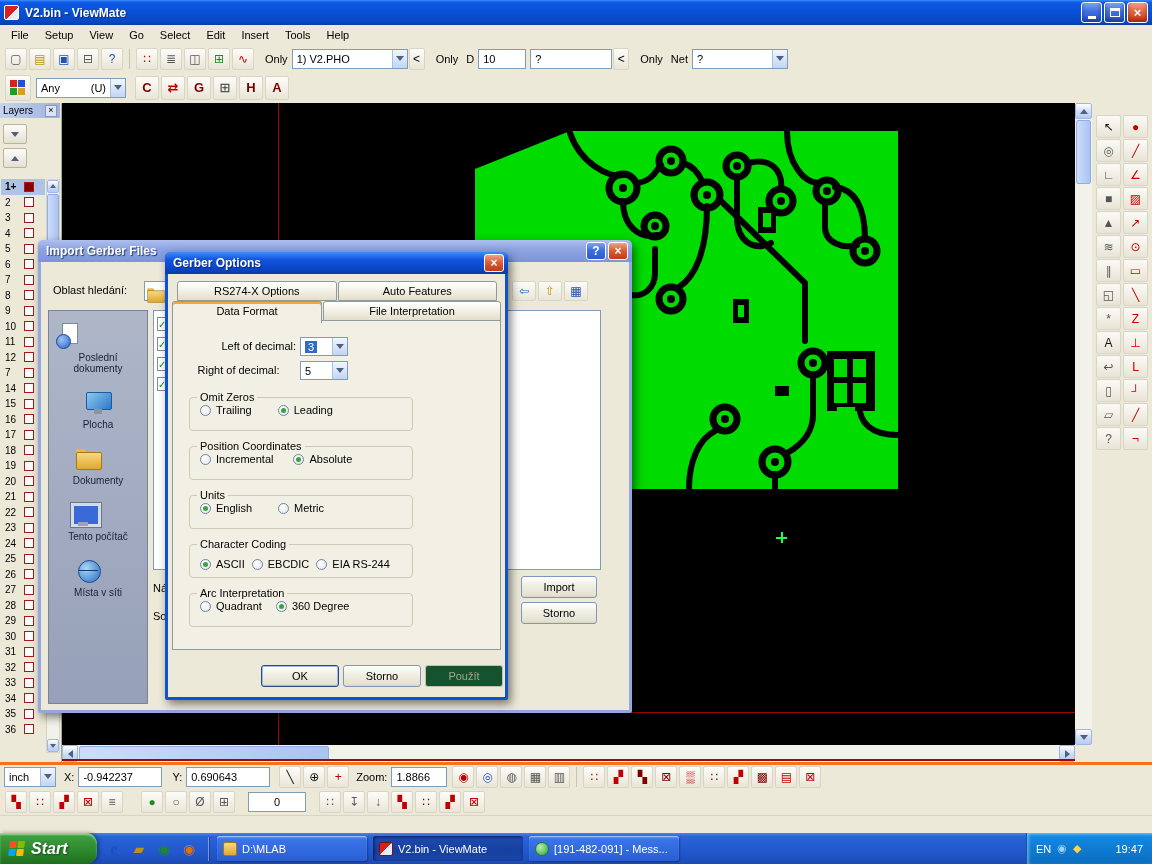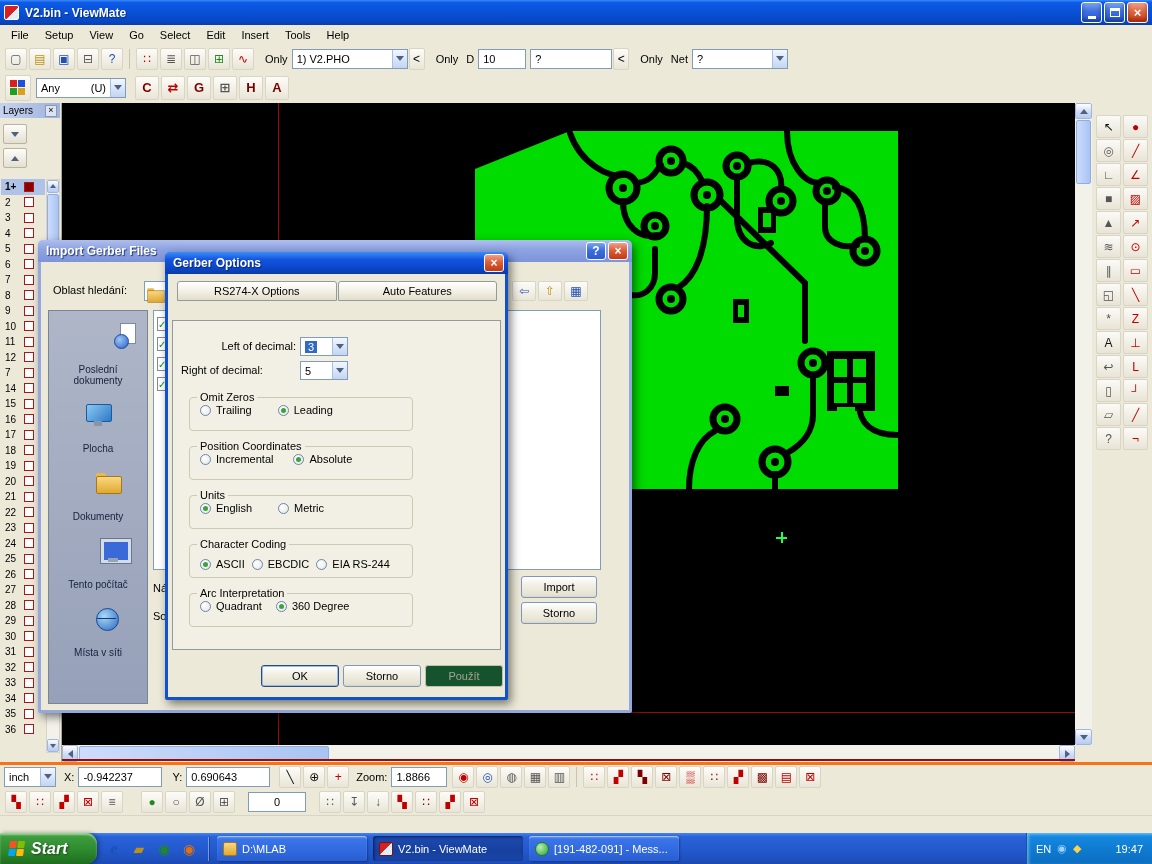--- a/index.html
+++ b/index.html
@@ -101,21 +101,21 @@
 .ropt.selected .radio::after{content:"";position:absolute;left:2px;top:2px;width:5px;height:5px;border-radius:50%;background:#3BA33B;}
 .rlabel{font-size:11px;}
 .hl{background:#316AC5;color:#fff;padding:0 3px;}
 .xpbtn{height:22px;border:1px solid #7F96BF;border-radius:3px;font-size:11px;text-align:center;
   background:linear-gradient(180deg,#FFFFFF,#F2F0E4 40%,#E5E2D2 90%,#D8D4C0);}
 .xpbtn.default{border-color:#2A4A84;box-shadow:inset 0 0 0 1px #9CBCE8;}
 .xpbtn.disabled{color:#A8A390;border-color:#C3BFAD;background:#14532d;}
 
 
 .places{position:absolute;background:linear-gradient(180deg,#AEB6C8,#96A0B8);border:1px solid #7A8498;display:flex;flex-direction:column;align-items:center;padding-top:12px;gap:16px;}
-.place{display:flex;flex-direction:column;align-items:flex-end;gap:15px;}
+.place{display:flex;flex-direction:column;align-items:flex-start;gap:3px;}
 .pllabel{color:#16213A;font-size:10px;text-align:center;line-height:11px;max-width:88px;}
 .plicon{width:30px;height:26px;position:relative;}
 .plicon[data-icon="recent"]::before{content:"";position:absolute;left:8px;top:0;width:14px;height:19px;background:#fff;border:1px solid #7A8AA0;}
 .plicon[data-icon="recent"]::after{content:"";position:absolute;left:2px;top:11px;width:13px;height:13px;border-radius:50%;background:radial-gradient(circle at 35% 35%,#9CC4F8,#2A62C8);border:1px solid #1A4898;}
 .plicon[data-icon="desktop"]::before{content:"";position:absolute;left:3px;top:2px;width:24px;height:16px;border-radius:2px;background:linear-gradient(135deg,#8CC8F0,#2E7AC8);border:1px solid #1A5AA0;}
 .plicon[data-icon="desktop"]::after{content:"";position:absolute;left:11px;top:19px;width:8px;height:5px;background:#8894A8;}
 .plicon[data-icon="documents"]::before{content:"";position:absolute;left:3px;top:3px;width:10px;height:5px;border-radius:2px 2px 0 0;background:#E8B84C;}
 .plicon[data-icon="documents"]::after{content:"";position:absolute;left:3px;top:6px;width:24px;height:16px;border-radius:2px;background:linear-gradient(180deg,#F8D880,#E0A830);border:1px solid #A87818;}
 .plicon[data-icon="computer"]::before{content:"";position:absolute;left:3px;top:1px;width:24px;height:18px;background:#3A6AD8;border:3px solid #D4DCE8;outline:1px solid #68788C;}
 .plicon[data-icon="computer"]::after{content:"";position:absolute;left:10px;top:20px;width:10px;height:4px;background:#98A4B4;}
@@ -861,29 +861,33 @@
       <span class="dt" data-name="gerber-options-title">Gerber Options</span>
       <button class="dbtn close" data-name="gerber-options-close-button">
           <span data-name="close-icon">×</span>
         </button>
     </div>
     <div class="dlg-body" data-name="gerber-options-body">
       <div class="tabs tabs-r1 abs" style="left:9px;top:7px;width:320px">
           <div class="tab" data-name="dialog-tab">RS274-X Options</div>
           <div class="tab" data-name="dialog-tab">Auto Features</div>
         </div>
+      <div class="tabs tabs-r2 abs" style="left:4px;top:27px;width:329px">
+          <div class="tab selected" data-name="dialog-tab">Data Format</div>
+          <div class="tab" data-name="dialog-tab">File Interpretation</div>
+        </div>
       <div class="tabpanel" style="left:4px;top:46px;width:329px;height:330px" data-name="data-format-tab-panel">
         <span class="abs" style="left:8px;top:19px;width:115px;text-align:right" data-name="left-decimal-label">Left of decimal:</span>
         <div class="combo abs" style="left:127px;top:16px;width:48px;height:19px" data-name="left-decimal-combo">
           <span class="cval"><span class="hl">3</span></span>
           <span class="carw" data-name="combo-arrow-icon">
               <span class="tri down"></span>
             </span>
         </div>
-        <span class="abs" style="left:8px;top:43px;width:115px;text-align:left" data-name="right-decimal-label">Right of decimal:</span>
+        <span class="abs" style="left:8px;top:43px;width:115px;text-align:center" data-name="right-decimal-label">Right of decimal:</span>
         <div class="combo abs" style="left:127px;top:40px;width:48px;height:19px" data-name="right-decimal-combo">
           <span class="cval">5</span>
           <span class="carw" data-name="combo-arrow-icon">
               <span class="tri down"></span>
             </span>
         </div>
 
         <fieldset class="grp" style="left:16px;top:70px;width:224px;height:40px" data-name="omit-zeros-group">
           <legend data-name="group-legend">Omit Zeros</legend>
           <div class="opts">

